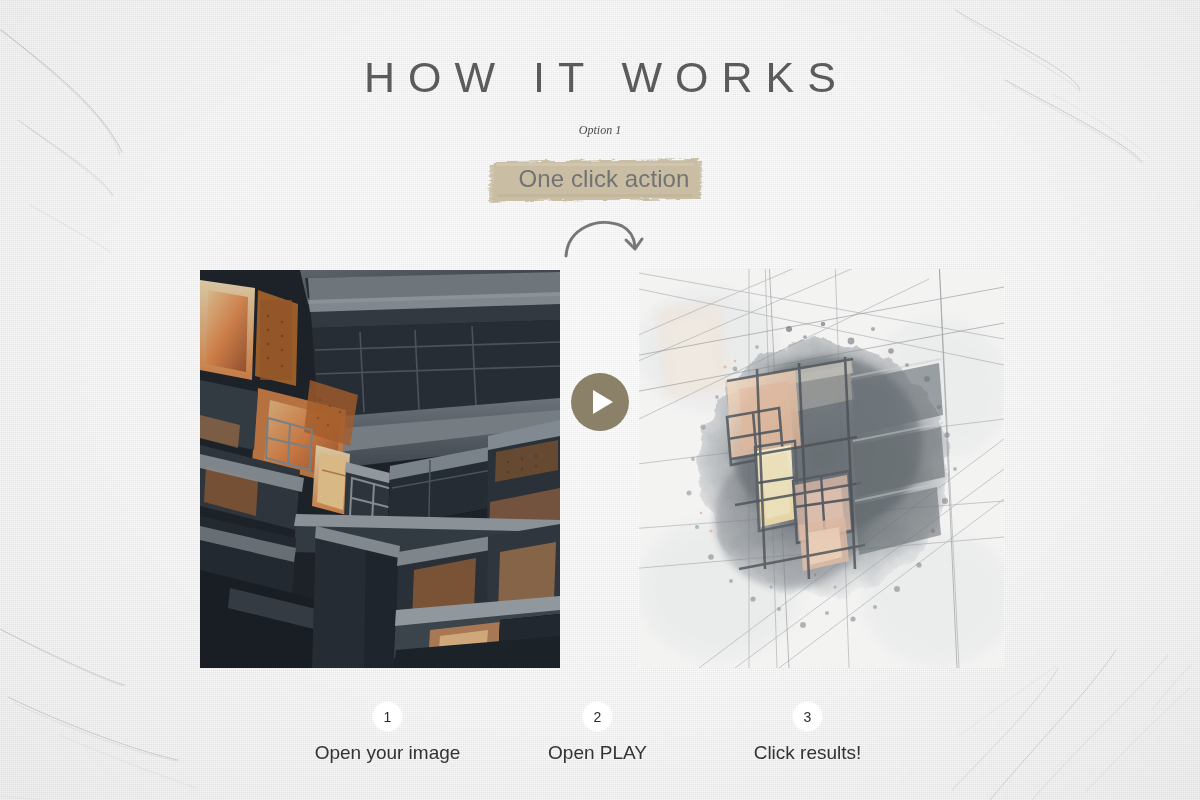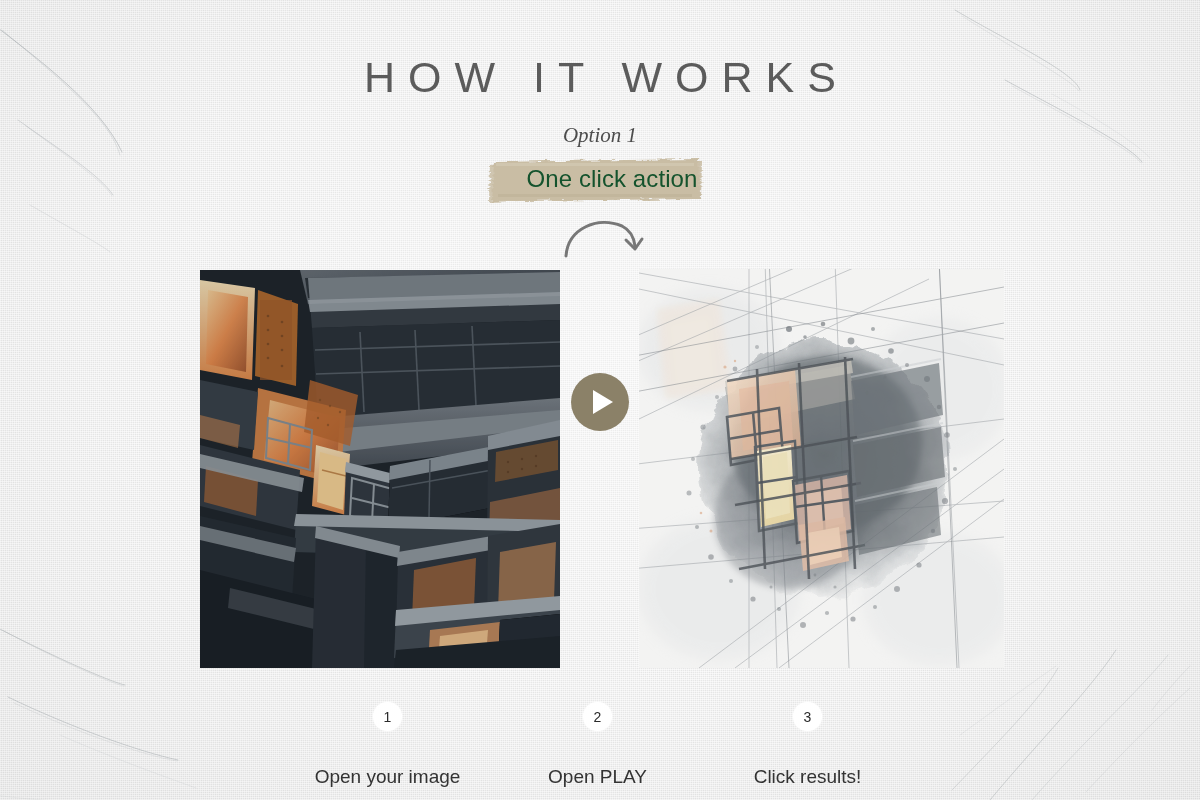--- a/index.html
+++ b/index.html
@@ -61,50 +61,50 @@
     font-family: "Liberation Sans", sans-serif;
     text-indent: 13px;
   }
 
   .option-label {
     position: absolute;
     top: 123px;
     left: 0;
     width: 1200px;
     text-align: center;
-    font-size: 21px;
+    font-size: 12px;
     font-style: italic;
     color: #4c4c4c;
     font-family: "Liberation Serif", serif;
   }
 
   
   .brush-wrap {
     position: absolute;
     left: 486px;
     top: 152px;
     width: 220px;
     height: 56px;
   }
   .brush-svg {
     position: absolute;
     left: 0;
     top: 0;
   }
   .brush-text {
     position: absolute;
-    left: 16px;
+    left: 8px;
     top: 0;
     width: 220px;
     height: 56px;
     display: flex;
     align-items: center;
     justify-content: center;
     font-size: 24px;
-    color: #14532d;
+    color: #737373;
     font-family: "Liberation Sans", sans-serif;
     letter-spacing: 0.1px;
     padding-bottom: 2px;
     box-sizing: border-box;
   }
 
   
   .curve-arrow {
     position: absolute;
     left: 560px;
@@ -179,21 +179,21 @@
     background: #ffffff;
     display: flex;
     align-items: center;
     justify-content: center;
     font-size: 14px;
     color: #2b2b2b;
     font-family: "Liberation Sans", sans-serif;
     box-shadow: 0 0 3px rgba(255,255,255,0.9);
   }
   .step-label {
-    margin-top: 35px;
+    margin-top: 11px;
     font-size: 19px;
     color: #333333;
     font-family: "Liberation Sans", sans-serif;
     white-space: nowrap;
   }
 </style>
 </head>
 <body>
 
 <div class="page">

